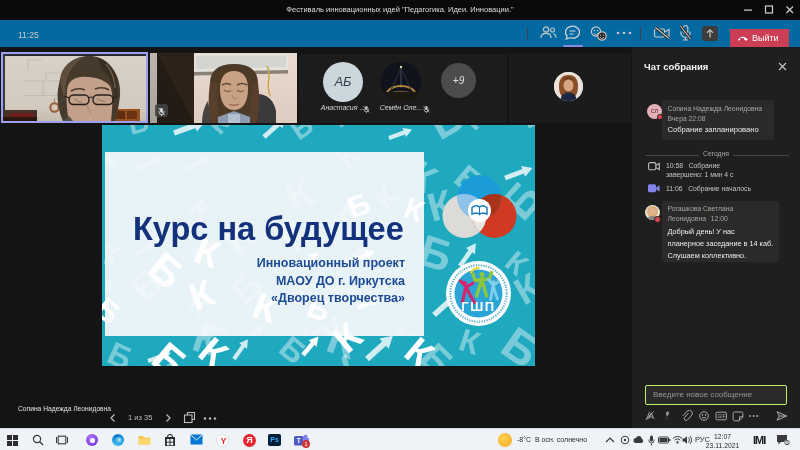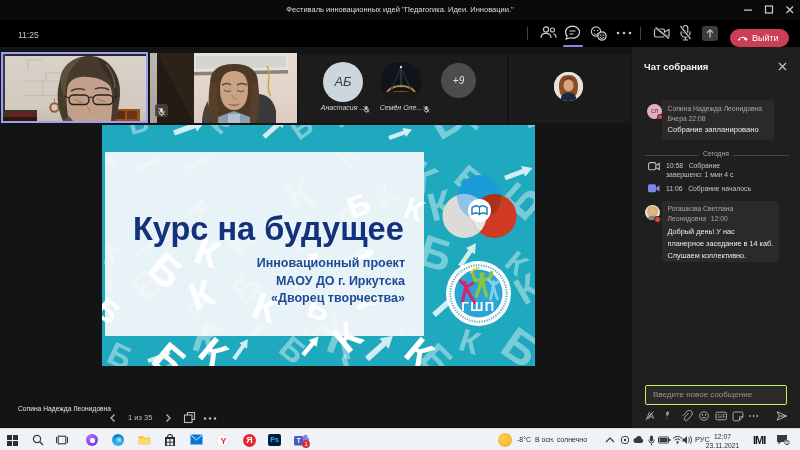--- a/index.html
+++ b/index.html
@@ -14,21 +14,21 @@
 
   <div class="abs" style="left:0;top:0;width:800px;height:36px;background:#0b0a0a;">
     <div class="abs" style="left:0;top:0;width:800px;height:20px;text-align:center;line-height:20px;font-size:7.5px;color:#dedede;">Фестиваль инновационных идей "Педагогика. Идеи. Инновации."</div>
     <svg class="abs" style="left:740px;top:0;" width="60" height="20" viewBox="0 0 60 20">
       <rect x="4" y="9.5" width="8" height="1.2" fill="#cfcfcf"></rect>
       <rect x="25.5" y="6" width="7" height="7" fill="none" stroke="#cfcfcf" stroke-width="1.2"></rect>
       <path d="M46.5 6.5 L53 13 M53 6.5 L46.5 13" stroke="#cfcfcf" stroke-width="1.2"></path>
     </svg>
   </div>
 
-  <div class="abs" style="left:0;top:20px;width:800px;height:27px;background:#000000;">
+  <div class="abs" style="left:0;top:20px;width:800px;height:27px;background:#0369a1;">
     <div class="abs" style="left:18px;top:0;height:27px;line-height:31px;font-size:8.5px;color:#c8c8c8;">11:25</div>
     <div class="abs" style="left:527px;top:7px;width:1px;height:13px;background:#444;"></div>
 
     <svg class="abs" style="left:539px;top:5px;" width="18" height="16" viewBox="0 0 18 16">
       <circle cx="7" cy="4.5" r="2.6" fill="none" stroke="#c8c8c8" stroke-width="1.2"></circle>
       <path d="M2 13 c0-3 2.2-4.6 5-4.6 s5 1.6 5 4.6" fill="none" stroke="#c8c8c8" stroke-width="1.2"></path>
       <circle cx="13.5" cy="5" r="2" fill="none" stroke="#c8c8c8" stroke-width="1.1"></circle>
       <path d="M14.5 8.8 c1.6.5 2.6 1.9 2.6 4" fill="none" stroke="#c8c8c8" stroke-width="1.1"></path>
     </svg>
 
@@ -69,21 +69,21 @@
       <path d="M2.5 2 L12.5 15" stroke="#252423" stroke-width="3"></path>
       <path d="M2.5 2 L12.5 15" stroke="#c8c8c8" stroke-width="1.2"></path>
     </svg>
 
     <div class="abs" style="left:702px;top:6px;width:16px;height:15px;background:#3d3c3b;border-radius:3px;">
       <svg width="16" height="15" viewBox="0 0 16 15">
         <path d="M8 11.5 V4 M5 6.8 L8 3.8 l3 3" fill="none" stroke="#bdbdbd" stroke-width="1.3"></path>
       </svg>
     </div>
 
-    <div class="abs" style="left:730px;top:9px;width:59px;height:18px;background:#cc3e55;border-radius:9px;color:#fff;font-size:9px;">
+    <div class="abs" style="left:730px;top:9px;width:59px;height:18px;background:#cc3e55;border-radius:0;color:#fff;font-size:9px;">
       <svg class="abs" style="left:7px;top:5px;" width="12" height="8" viewBox="0 0 12 8">
         <path d="M1.2 5.2 c3.2-3.4 6.4-3.4 9.6 0 l-1.4 1.6 -2.2-1.1 v-1.4 c-1.6-.5-2.4-.5-4 0 v1.4 L1 6.8 z" fill="#fff"></path>
       </svg>
       <span class="abs" style="left:22px;top:0;line-height:18px;">Выйти</span>
     </div>
   </div>
 
   <div class="abs" style="left:0;top:47px;width:800px;height:381px;background:#151414;"></div>
 
   <div class="abs" style="left:1px;top:52px;width:147px;height:71px;border:2px solid #9da0f0;background:#0c0c14;">

